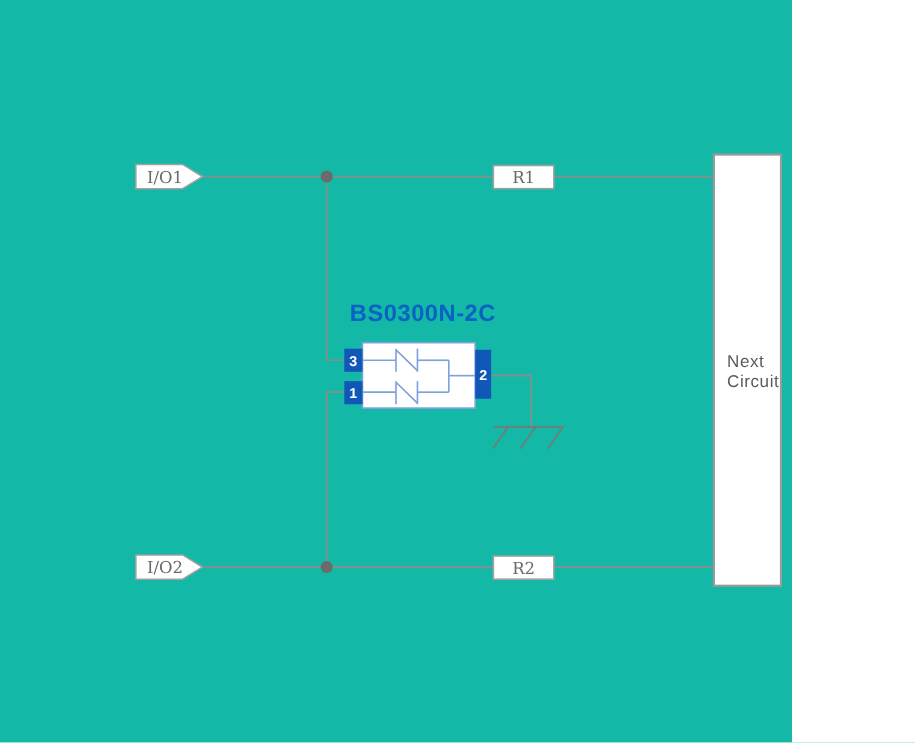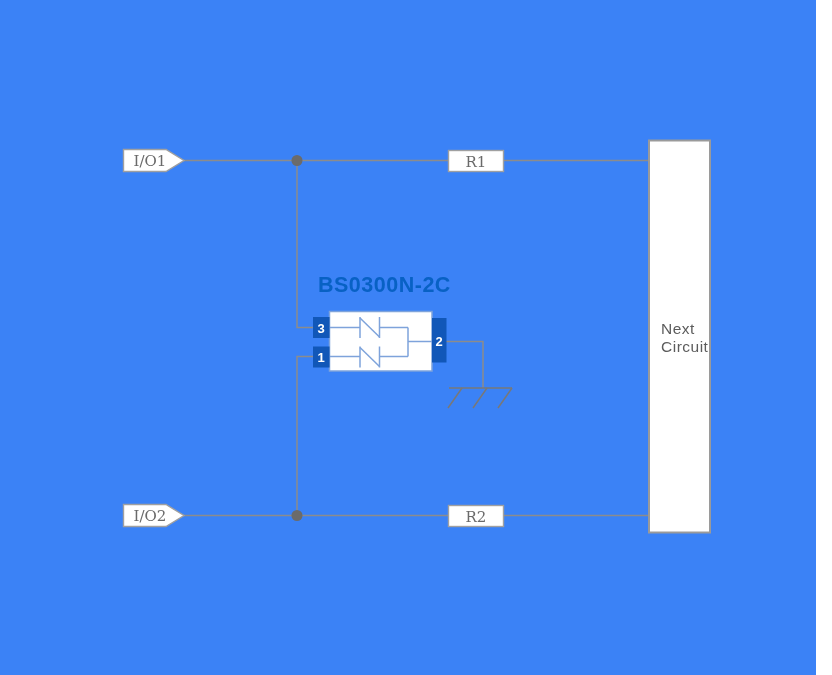--- a/index.html
+++ b/index.html
@@ -3,23 +3,23 @@
 <meta charset="utf-8">
 <style>
   html, body {
     margin: 0;
     padding: 0;
     background: #ffffff;
     font-family: "Liberation Sans", sans-serif;
   }
   .canvas {
     position: relative;
-    width: 816px;
+    width: 720px;
     height: 675px;
-    background: #3b82f6;
+    background: #14b8a6;
     overflow: hidden;
   }
   svg { display: block; }
 
   
   .wire        { stroke: #8c8c8c; stroke-width: 1.5; fill: none; }
   .gnd         { stroke: #787878; stroke-width: 1.5; fill: none; }
   .boxed       { fill: #ffffff; stroke: #a0a0a0; stroke-width: 1.4; }
   .bigbox      { fill: #ffffff; stroke: #9a9a9a; stroke-width: 2; }
   .dot         { fill: #6b6b6b; stroke: none; }

